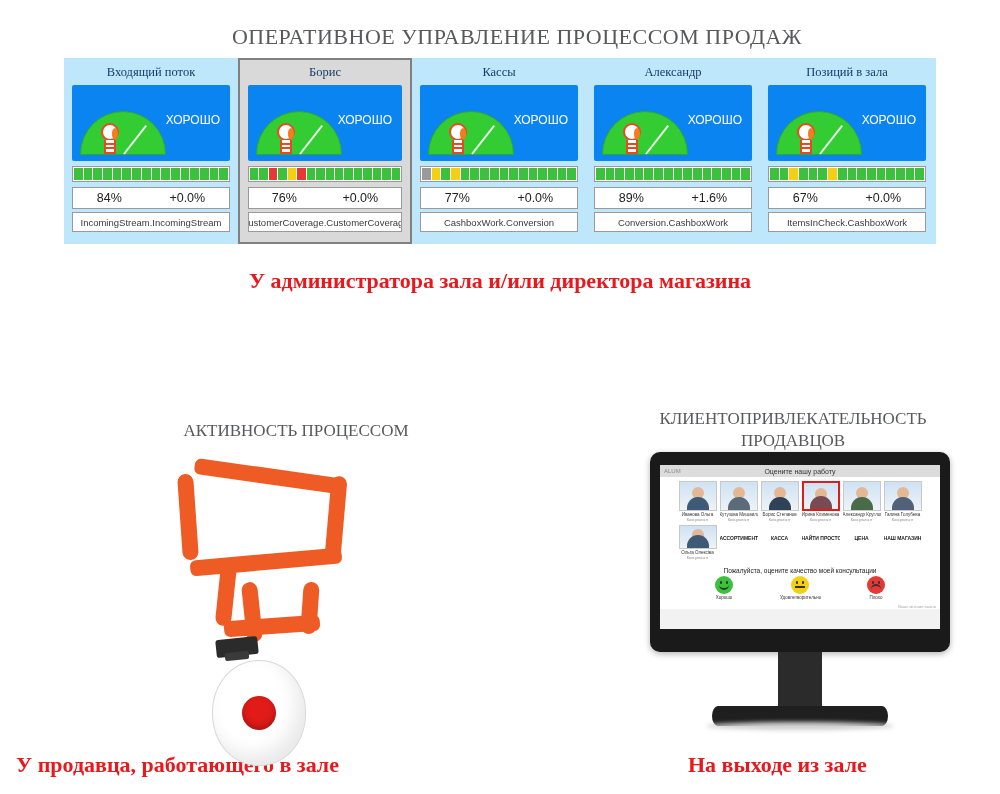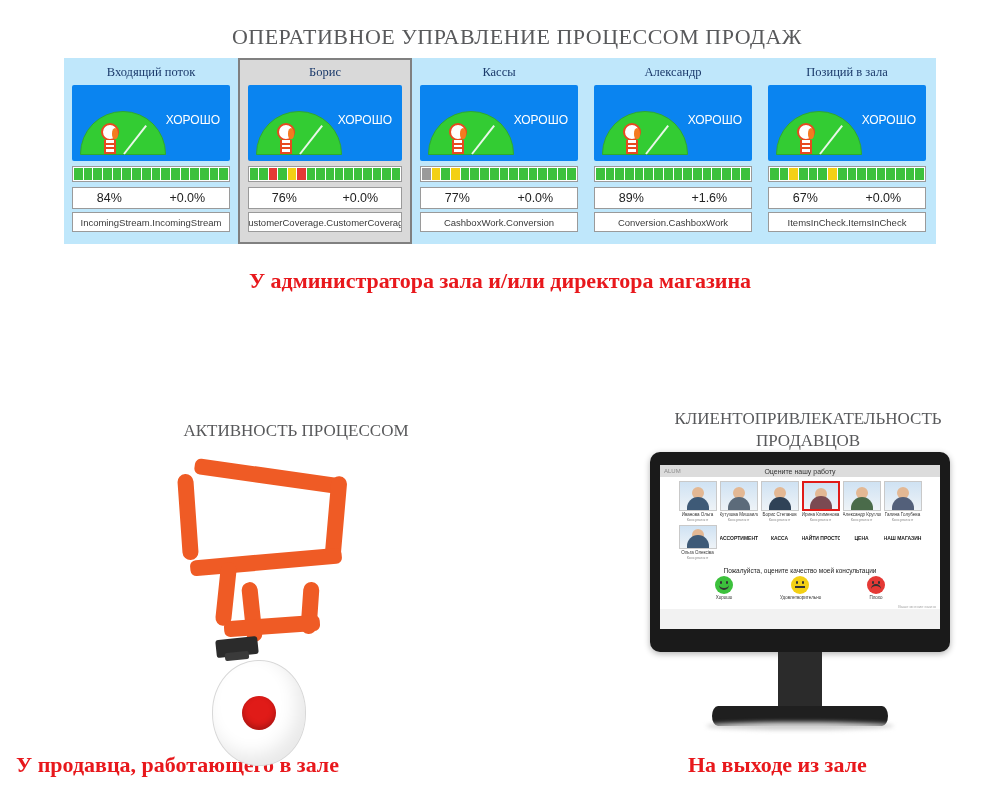--- a/index.html
+++ b/index.html
@@ -208,21 +208,21 @@
   
   .gray-heading {
     position: absolute;
     font-family: "Liberation Serif", serif;
     color: #58595b;
     font-size: 17px;
     text-align: center;
     line-height: 22px;
   }
   #head-activity { top: 420px; left: 110px; width: 372px; }
-  #head-attract { top: 408px; left: 634px; width: 348px; }
+  #head-attract { top: 408px; left: 619px; width: 348px; }
 
   
   .lanyard-wrap {
     position: absolute;
     top: 462px;
     left: 160px;
     width: 280px;
     height: 290px;
   }
   .strap {
@@ -665,21 +665,21 @@
           <div class="spark-cell" style="background:#3cc13c"></div>
         <div class="spark-cell" style="background:#3cc13c"></div>
           <div class="spark-cell" style="background:#3cc13c"></div>
         <div class="spark-cell" style="background:#3cc13c"></div>
           <div class="spark-cell" style="background:#3cc13c"></div>
       </div>
       <div class="kpi-values">
         <span>67%</span>
         <span>+0.0%</span>
       </div>
-      <div class="kpi-name">ItemsInCheck.ItemsInCheck</div>
+      <div class="kpi-name">ItemsInCheck.CashboxWork</div>
     </div>
 
   </div>
 </div>
 
 <div class="red-caption" id="cap-admin">У администратора зала и/или директора магазина</div>
 <div class="red-caption" id="cap-seller">У продавца, работающего в зале</div>
 <div class="red-caption" id="cap-exit">На выходе из зале</div>
 
 <div class="gray-heading" id="head-activity">АКТИВНОСТЬ ПРОЦЕССОМ</div>

